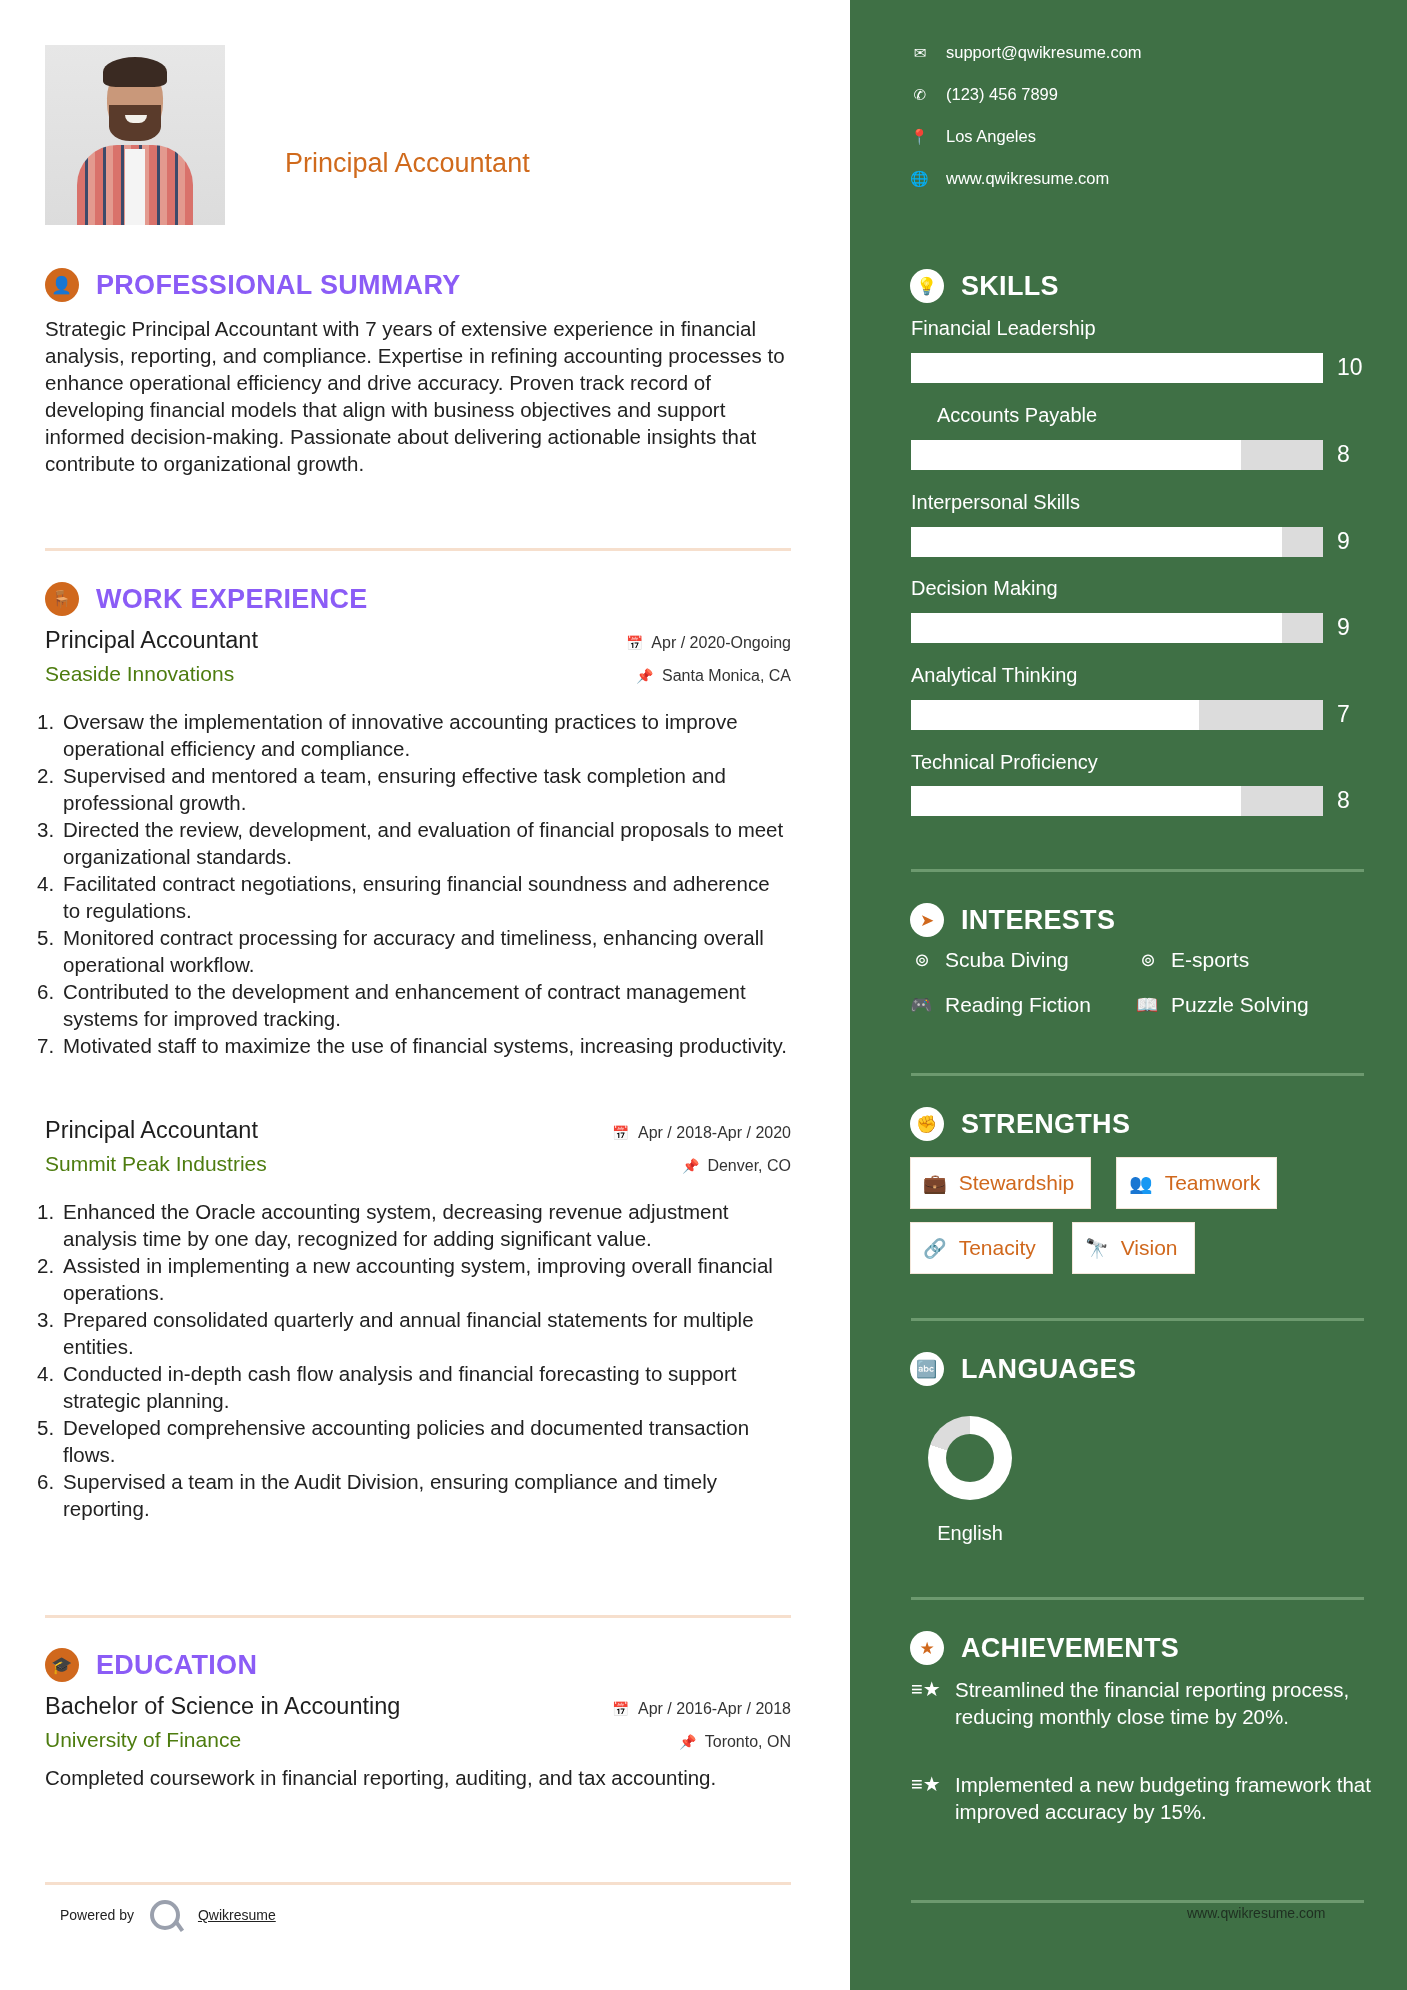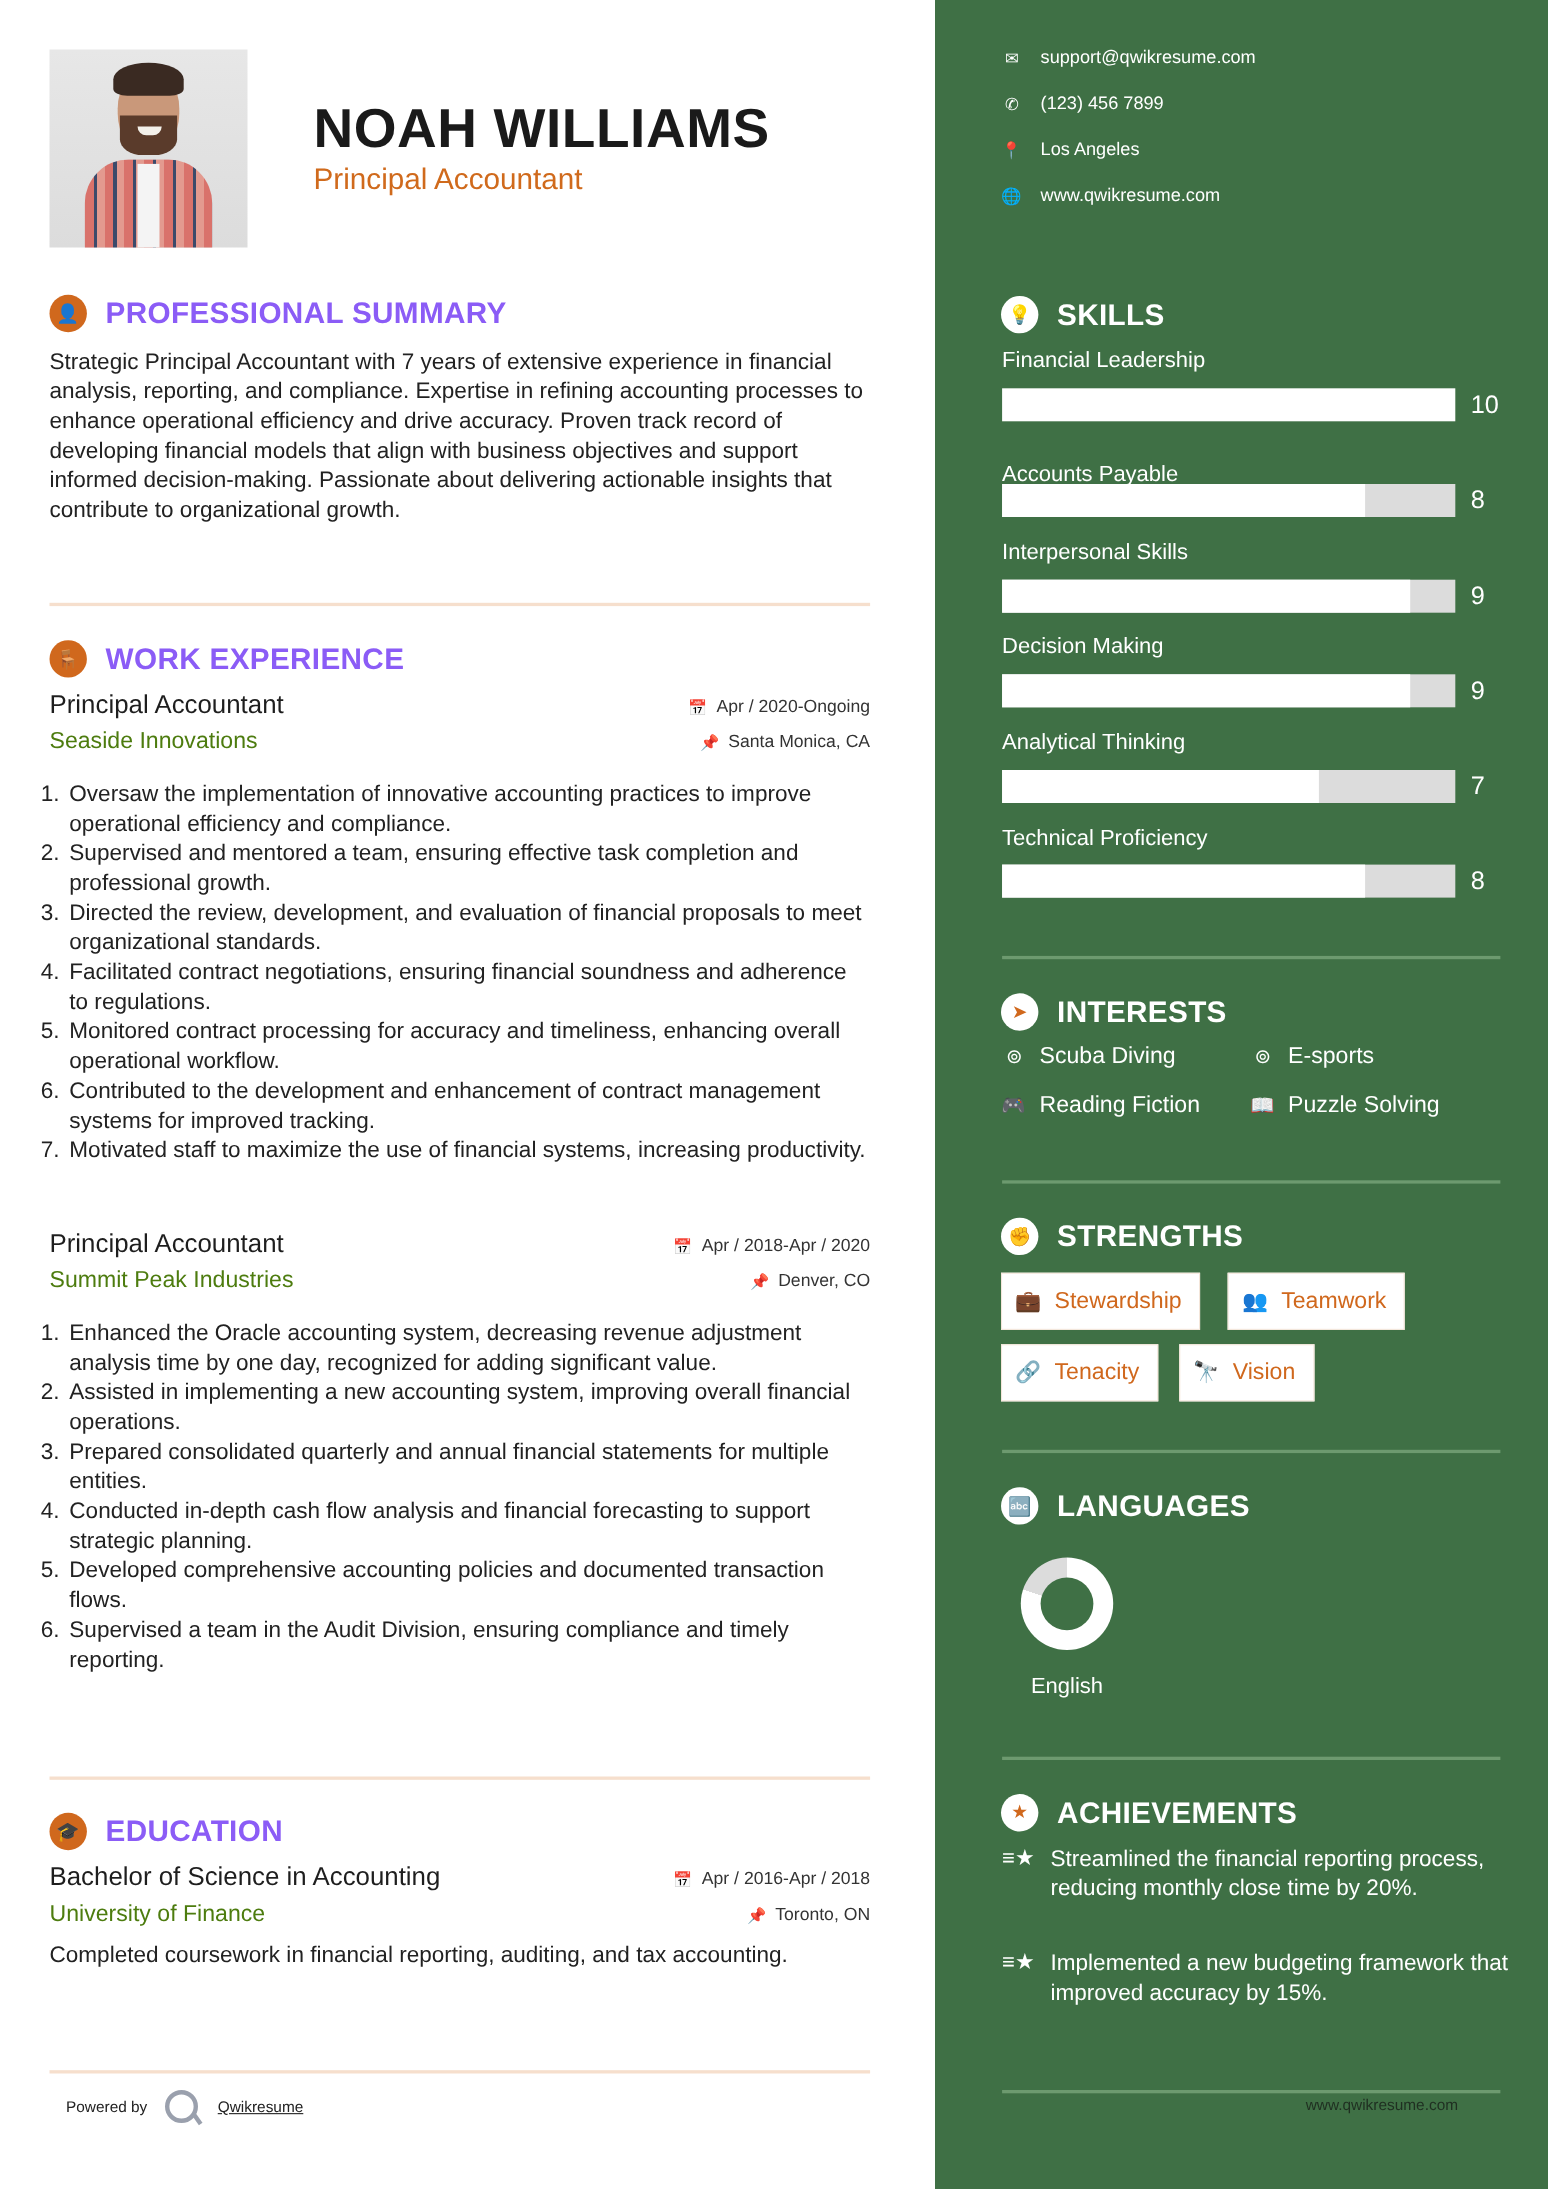--- a/index.html
+++ b/index.html
@@ -84,21 +84,20 @@
   <div class="left">
 
     <div class="photo">
       <div class="shirt"></div>
         <div class="tee"></div>
         <div class="head"></div>
         <div class="hair"></div>
         <div class="beard"></div>
         <div class="smile"></div>
     </div>
-    <div class="name">NOAH WILLIAMS</div>
     <div class="role">Principal Accountant</div>
 
     <div class="sec-head" style="left:45px;top:268px;">
       <span class="sec-icon">👤</span>
       <span class="sec-title">PROFESSIONAL SUMMARY</span>
     </div>
     <p class="summary">Strategic Principal Accountant with 7 years of extensive experience in financial analysis, reporting, and compliance. Expertise in refining accounting processes to enhance operational efficiency and drive accuracy. Proven track record of developing financial models that align with business objectives and support informed decision-making. Passionate about delivering actionable insights that contribute to organizational growth.</p>
     <div class="divider-l" style="top:548px;"></div>
 
     <div class="sec-head" style="left:45px;top:582px;">
@@ -252,21 +251,21 @@
     <span class="sec-icon">💡</span>
     <span class="sec-title">SKILLS</span>
   </div>
 
   <div class="skill-label" style="top:317px;">Financial Leadership</div>
   <div class="skill-bar" style="top:353px;">
       <div class="skill-fill" style="width:100%;"></div>
     </div>
   <div class="skill-val" style="top:354px;">10</div>
 
-  <div class="skill-label" style="top:420px;">Accounts Payable</div>
+  <div class="skill-label" style="top:404px;margin-left:26px;">Accounts Payable</div>
   <div class="skill-bar" style="top:440px;">
       <div class="skill-fill" style="width:80%;"></div>
     </div>
   <div class="skill-val" style="top:441px;">8</div>
 
   <div class="skill-label" style="top:491px;">Interpersonal Skills</div>
   <div class="skill-bar" style="top:527px;">
       <div class="skill-fill" style="width:90%;"></div>
     </div>
   <div class="skill-val" style="top:528px;">9</div>

